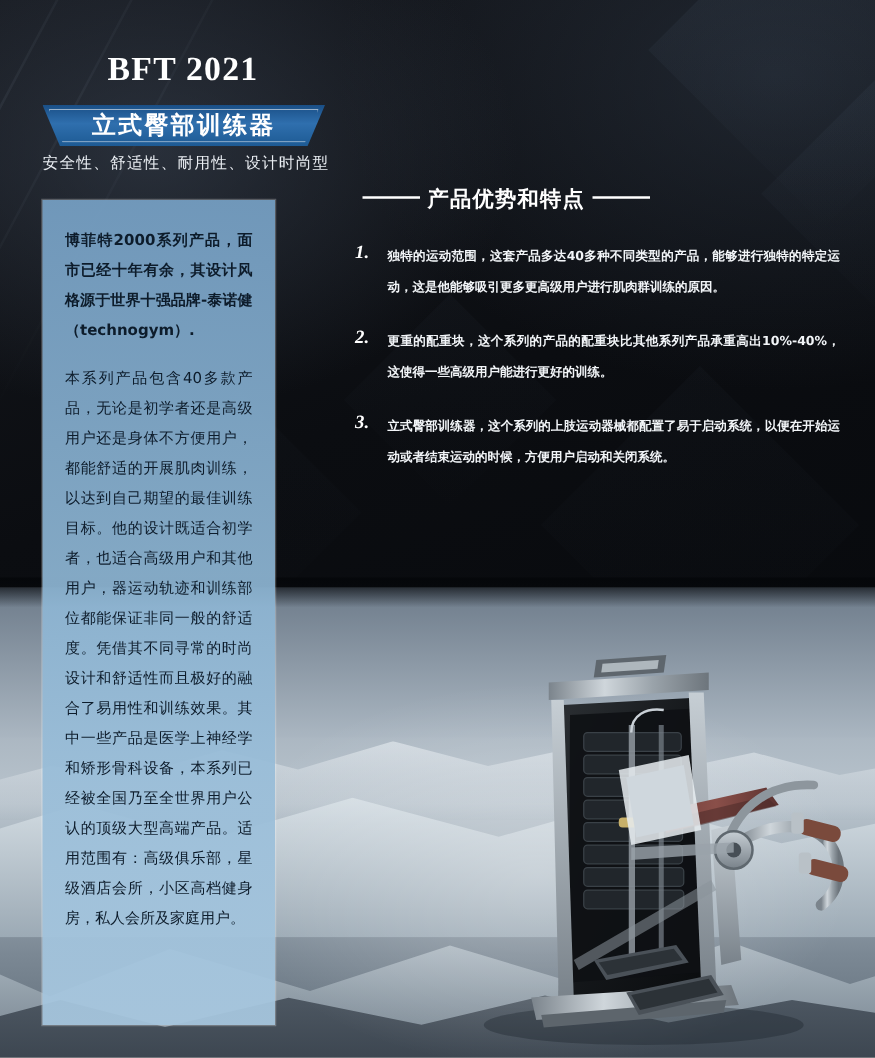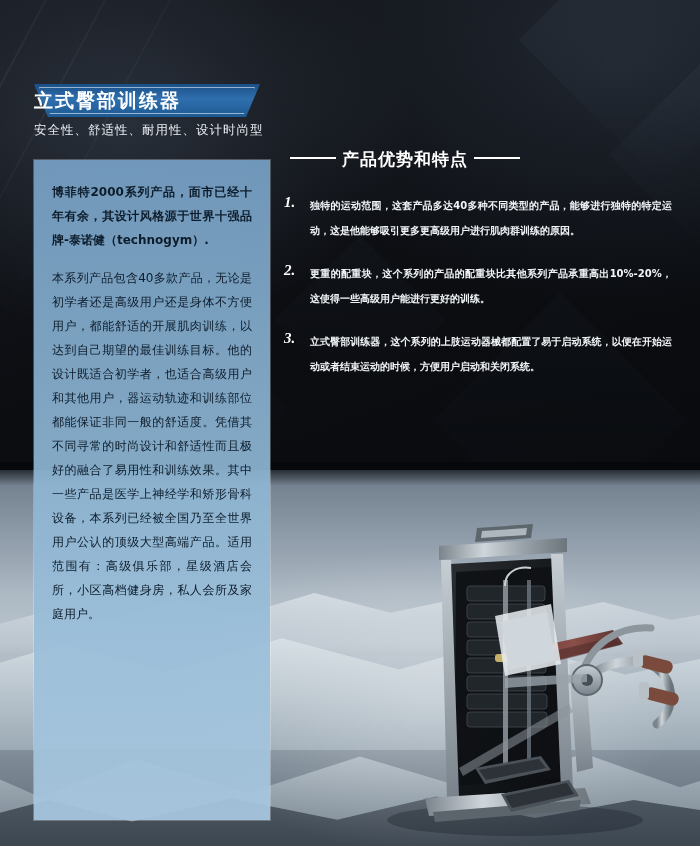--- a/index.html
+++ b/index.html
@@ -150,21 +150,21 @@
   .ribbon .band-inner {
     position: absolute; left: 5px; top: 3px; width: 216px; height: 27px;
     border: 1px solid rgba(255,255,255,0.55);
     clip-path: polygon(0 0, 216px 0, 205px 27px, 11px 27px);
     box-sizing: border-box;
   }
   .ribbon .txt {
     position: absolute;
     left: 0; top: 0; width: 226px; height: 33px;
     line-height: 33px;
-    text-align: left;
+    text-align: center;
     color: #ffffff;
     font-size: 19px;
     font-weight: bold;
     letter-spacing: 2px;
     font-family: "DejaVu Sans", sans-serif;
   }
   .subtitle {
     position: absolute;
     left: 34px;
     top: 122px;
@@ -174,21 +174,21 @@
     z-index: 6;
     font-family: "DejaVu Sans", sans-serif;
     text-align: center;
   }
 
   
   .desc-panel {
     position: absolute;
     left: 34px;
     top: 160px;
-    width: 236px;
+    width: 186px;
     height: 660px;
     background: linear-gradient(to bottom, rgba(118,160,196,0.93) 0%, rgba(140,180,210,0.93) 45%, rgba(168,200,224,0.93) 100%);
     box-shadow: 0 0 0 1px rgba(255,255,255,0.25);
     z-index: 5;
     box-sizing: border-box;
     padding: 20px 18px 18px 18px;
   }
   .desc-panel p {
     margin: 0 0 14px 0;
     color: #0d1c2b;
@@ -370,20 +370,21 @@
 
       <path d="M120 300 L186 288 L196 302 L130 316 Z" fill="#4a5158"></path>
       <path d="M124 302 L184 291 L191 300 L131 312 Z" fill="#2c3237"></path>
       <path d="M146 326 L214 312 L224 328 L156 344 Z" fill="#4a5158"></path>
       <path d="M150 328 L212 315 L219 326 L157 340 Z" fill="#2c3237"></path>
 
       <path d="M150 118 C150 104 162 98 176 100" stroke="#c9d0d6" stroke-width="2" fill="none"></path>
     </svg>
   </div>
 
+  <div class="brand">BFT 2021</div>
   <div class="ribbon">
     <div class="band"></div>
     <div class="band-inner"></div>
     <div class="txt">立式臀部训练器</div>
   </div>
   <div class="subtitle">安全性、舒适性、耐用性、设计时尚型</div>
 
   <div class="desc-panel">
     <p class="lead">博菲特2000系列产品，面市已经十年有余，其设计风格源于世界十强品牌-泰诺健（technogym）.</p>
     <p>本系列产品包含40多款产品，无论是初学者还是高级用户还是身体不方便用户，都能舒适的开展肌肉训练，以达到自己期望的最佳训练目标。他的设计既适合初学者，也适合高级用户和其他用户，器运动轨迹和训练部位都能保证非同一般的舒适度。凭借其不同寻常的时尚设计和舒适性而且极好的融合了易用性和训练效果。其中一些产品是医学上神经学和矫形骨科设备，本系列已经被全国乃至全世界用户公认的顶级大型高端产品。适用范围有：高级俱乐部，星级酒店会所，小区高档健身房，私人会所及家庭用户。</p>
@@ -393,21 +394,21 @@
     <div class="feat-head">
       <span class="rule"></span><span>产品优势和特点</span><span class="rule"></span>
     </div>
 
     <div class="feat-item">
       <div class="feat-num">1.</div>
       <div class="feat-text">独特的运动范围，这套产品多达40多种不同类型的产品，能够进行独特的特定运动，这是他能够吸引更多更高级用户进行肌肉群训练的原因。</div>
     </div>
     <div class="feat-item">
       <div class="feat-num">2.</div>
-      <div class="feat-text">更重的配重块，这个系列的产品的配重块比其他系列产品承重高出10%-20%，这使得一些高级用户能进行更好的训练。</div>
+      <div class="feat-text">更重的配重块，这个系列的产品的配重块比其他系列产品承重高出10%-40%，这使得一些高级用户能进行更好的训练。</div>
     </div>
     <div class="feat-item">
       <div class="feat-num">3.</div>
       <div class="feat-text">立式臀部训练器，这个系列的上肢运动器械都配置了易于启动系统，以便在开始运动或者结束运动的时候，方便用户启动和关闭系统。</div>
     </div>
   </div>
 
 </div>
 
 </body></html>

